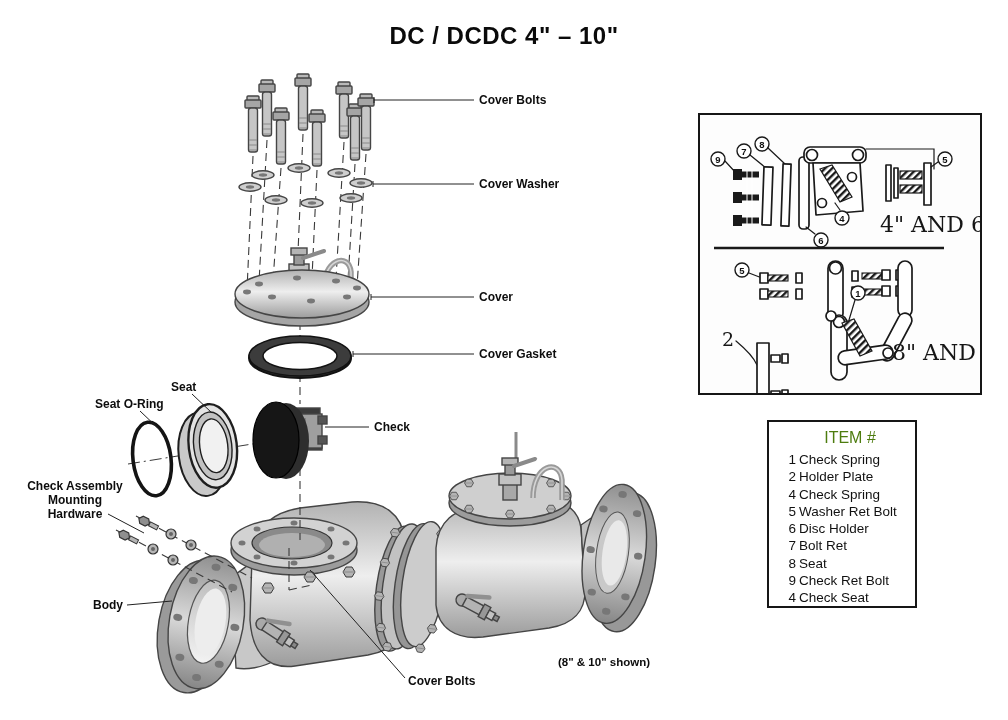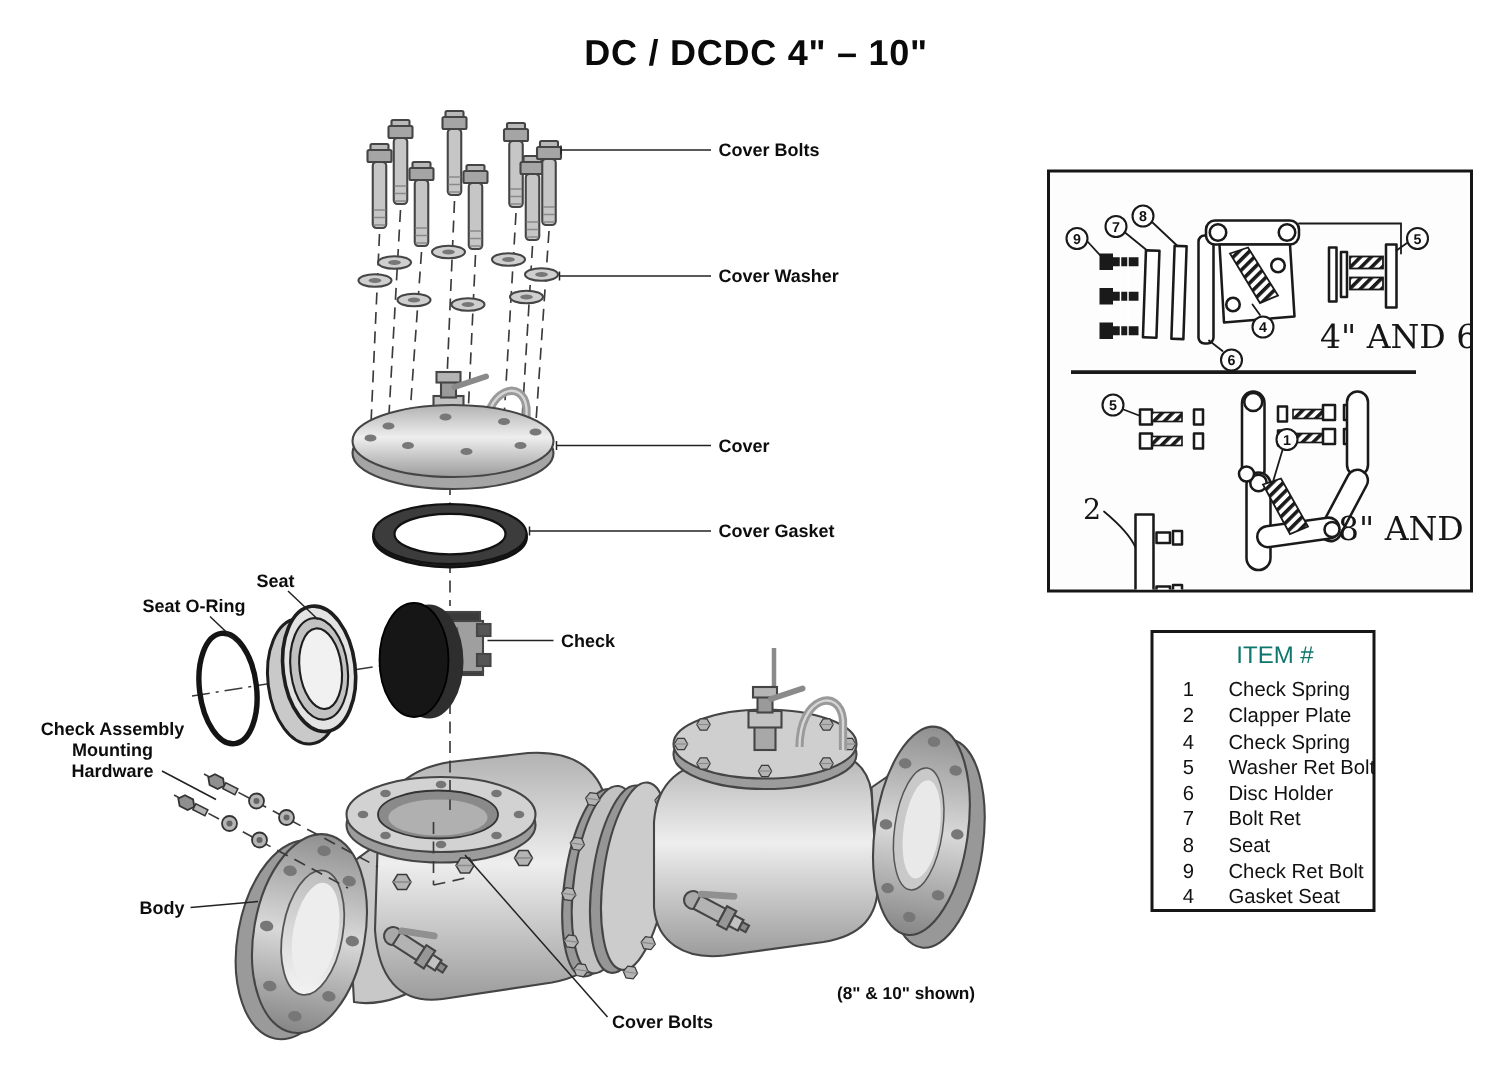--- a/index.html
+++ b/index.html
@@ -22,24 +22,24 @@
   .sketch-thin{stroke:#1a1a1a;stroke-width:1.2;fill:none;stroke-linecap:round;}
   .solidink{fill:#1a1a1a;stroke:none;}
   .callout-circ{fill:#ffffff;stroke:#1a1a1a;stroke-width:1.4;}
   .callout-num{font-family:"Liberation Sans",sans-serif;font-size:9.5px;font-weight:bold;
         fill:#111;text-anchor:middle;}
   .cap{font-family:"DejaVu Serif",serif;font-size:22px;fill:#161616;}
   .cap2{font-family:"DejaVu Serif",serif;font-size:19px;fill:#161616;}
   
   .item-box{position:absolute;left:767px;top:420px;width:150px;height:188px;
         border:2px solid #161616;box-sizing:border-box;background:#fff;padding-top:7px;}
-  .item-title{text-align:center;font-size:16px;color:#0f766e;margin:0 0 4px 16px;}
+  .item-title{text-align:center;font-size:16px;color:#4d7c0f;margin:0 0 4px 16px;}
   .item-row{display:flex;font-size:13.5px;line-height:17.3px;color:#111;}
   .item-num{width:27px;text-align:right;flex:none;}
-  .item-name{margin-left:23px;white-space:nowrap;}
+  .item-name{margin-left:3px;white-space:nowrap;}
 </style>
 </head>
 <body>
 
 <div class="page">
 
   <div class="page-title">DC / DCDC  4" – 10"</div>
 
   <svg width="1008" height="720" viewBox="0 0 1008 720">
     <defs>
@@ -438,21 +438,21 @@
   </div>
 
   <div class="item-box">
     <div class="item-title">ITEM #</div>
     <div class="item-row">
       <span class="item-num">1</span>
       <span class="item-name">Check Spring</span>
       </div>
     <div class="item-row">
       <span class="item-num">2</span>
-      <span class="item-name">Clapper Plate</span>
+      <span class="item-name">Holder Plate</span>
       </div>
     <div class="item-row">
       <span class="item-num">4</span>
       <span class="item-name">Check Spring</span>
       </div>
     <div class="item-row">
       <span class="item-num">5</span>
       <span class="item-name">Washer Ret Bolt</span>
       </div>
     <div class="item-row">
@@ -466,17 +466,17 @@
     <div class="item-row">
       <span class="item-num">8</span>
       <span class="item-name">Seat</span>
       </div>
     <div class="item-row">
       <span class="item-num">9</span>
       <span class="item-name">Check Ret Bolt</span>
       </div>
     <div class="item-row">
       <span class="item-num">4</span>
-      <span class="item-name">Gasket Seat</span>
+      <span class="item-name">Check Seat</span>
       </div>
   </div>
 
 </div>
 
 </body></html>

